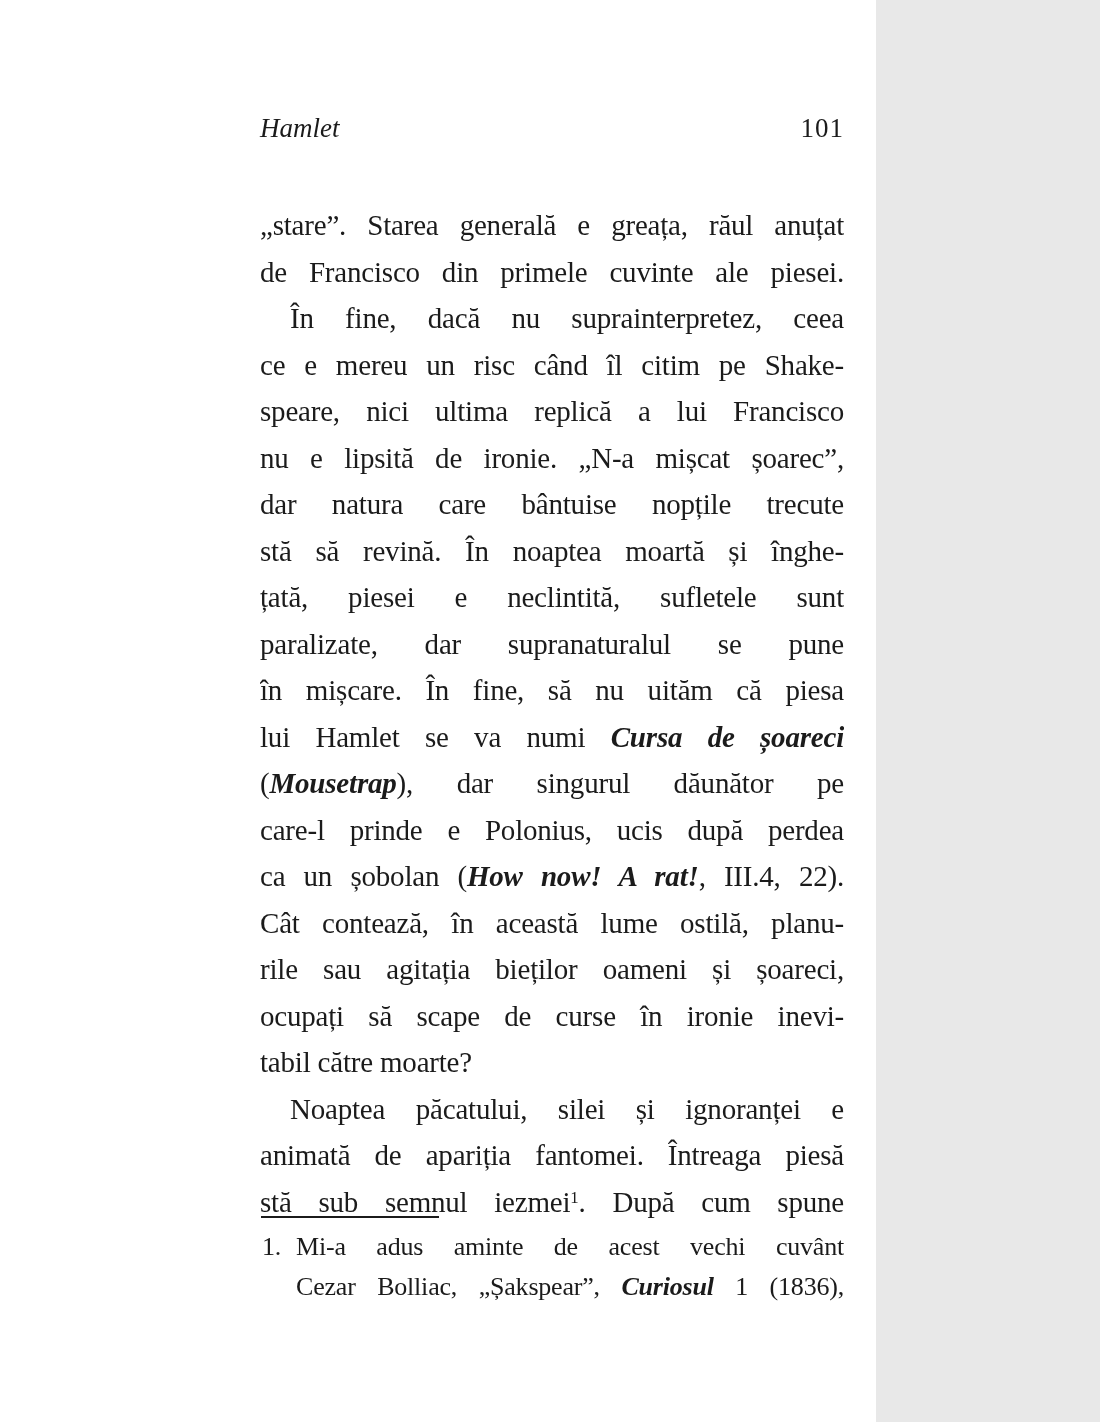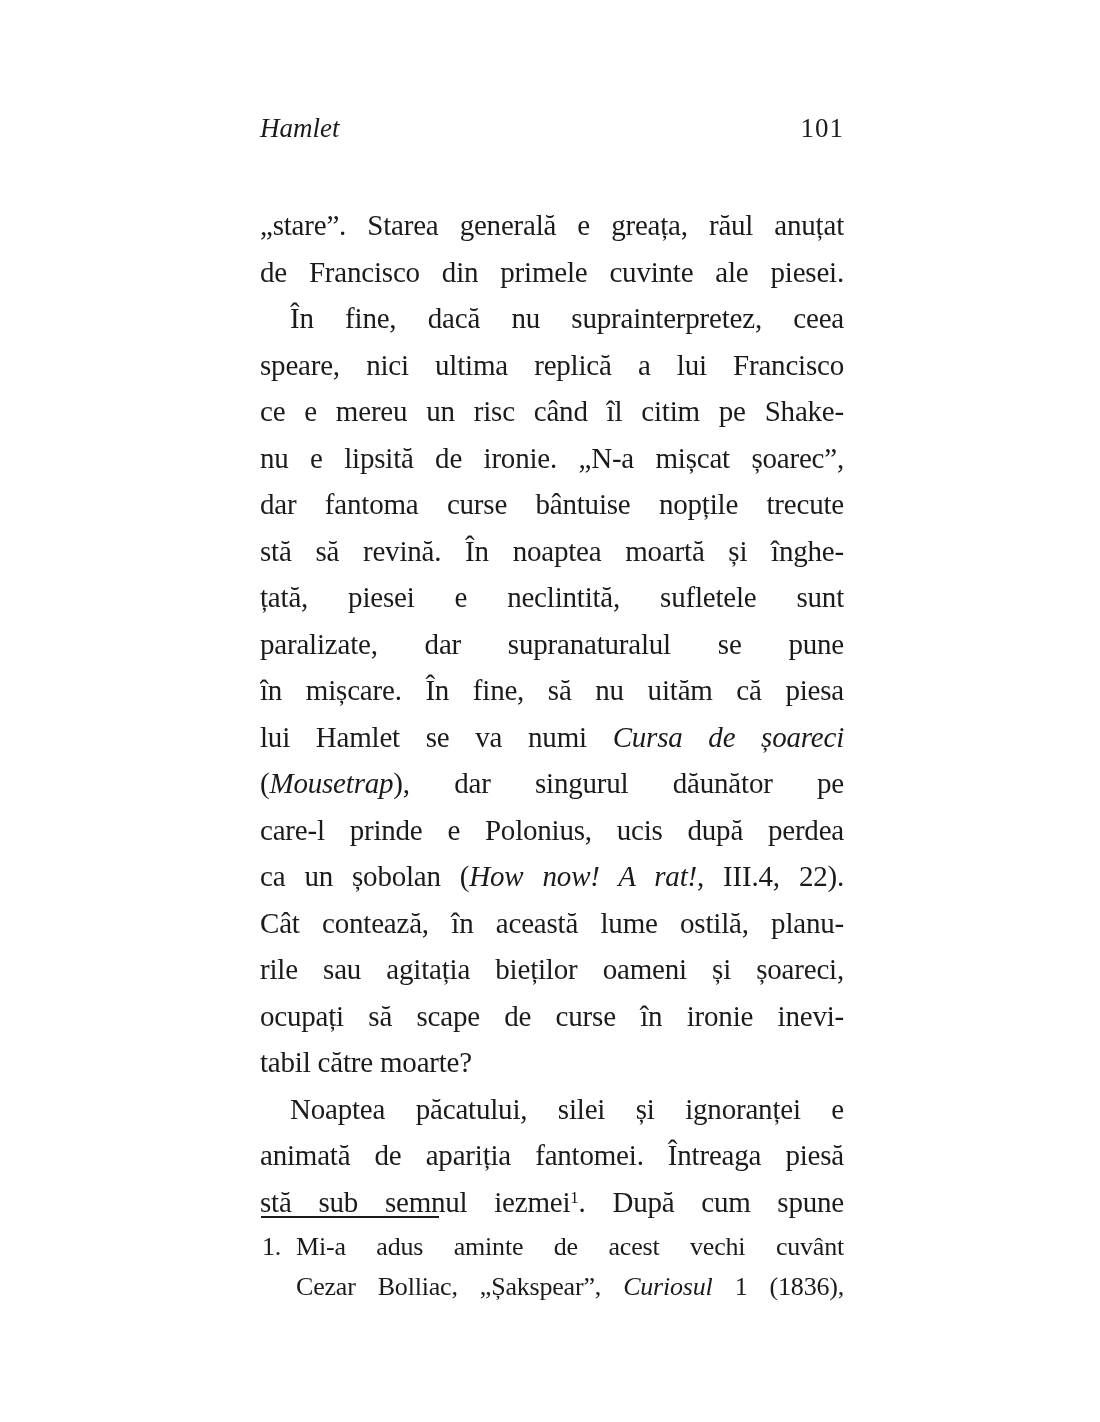--- a/index.html
+++ b/index.html
@@ -7,21 +7,21 @@
     --paper:#ffffff;
   }
   html,body{margin:0;padding:0;}
   body{
     width:1100px;height:1422px;
     background:#e8e8e8;
     font-family:"Liberation Serif", serif;
   }
   .page{
     position:relative;
-    width:1100px;height:1422px;
+    width:876px;height:1422px;
     background:var(--paper);
     color:var(--ink);
     overflow:hidden;
   }
   
   .running-header{
     position:absolute;
     left:260px;width:584px;top:112px;
     display:flex;justify-content:space-between;align-items:baseline;
     font-size:27px;line-height:32px;
@@ -39,21 +39,21 @@
     height:46.5px;
     line-height:46.5px;
     text-align:justify;
     text-align-last:justify;
     text-justify:inter-word;
     overflow:hidden;
     white-space:nowrap;
   }
   .line.short{text-align-last:left;}
   .line.indent{padding-left:30px;}
-  .it{font-style:italic;}
+  .it{font-style:italic;font-weight:bold;}
   sup.fn-ref{
     font-size:0.58em;
     vertical-align:baseline;
     position:relative;
     top:-0.48em;
     line-height:0;
   }
   
   .footnote-separator{
     position:absolute;
@@ -90,24 +90,24 @@
 
   <div class="running-header">
     <span class="running-title">Hamlet</span>
     <span class="page-number">101</span>
   </div>
 
   <div class="body-text">
       <div class="line"><span>„stare”. Starea generală e greața, răul anuțat</span></div>
       <div class="line"><span>de Francisco din primele cuvinte ale piesei.</span></div>
       <div class="line indent"><span>În fine, dacă nu suprainterpretez, ceea</span></div>
+      <div class="line"><span>ce e mereu un risc când îl citim pe Shake-</span></div>
       <div class="line"><span>speare, nici ultima replică a lui Francisco</span></div>
-      <div class="line"><span>ce e mereu un risc când îl citim pe Shake-</span></div>
       <div class="line"><span>nu e lipsită de ironie. „N-a mișcat șoarec”,</span></div>
-      <div class="line"><span>dar fantoma curse bântuise nopțile trecute</span></div>
+      <div class="line"><span>dar natura care bântuise nopțile trecute</span></div>
       <div class="line"><span>stă să revină. În noaptea moartă și înghe-</span></div>
       <div class="line"><span>țată, piesei e neclintită, sufletele sunt</span></div>
       <div class="line"><span>paralizate, dar supranaturalul se pune</span></div>
       <div class="line"><span>în mișcare. În fine, să nu uităm că piesa</span></div>
       <div class="line"><span>lui Hamlet se va numi </span><span class="it">Cursa de șoareci</span></div>
       <div class="line"><span>(</span><span class="it">Mousetrap</span><span>), dar singurul dăunător pe</span></div>
       <div class="line"><span>care-l prinde e Polonius, ucis după perdea</span></div>
       <div class="line"><span>ca un șobolan (</span><span class="it">How now! A rat!</span><span>, III.4, 22).</span></div>
       <div class="line"><span>Cât contează, în această lume ostilă, planu-</span></div>
       <div class="line"><span>rile sau agitația bieților oameni și șoareci,</span></div>

